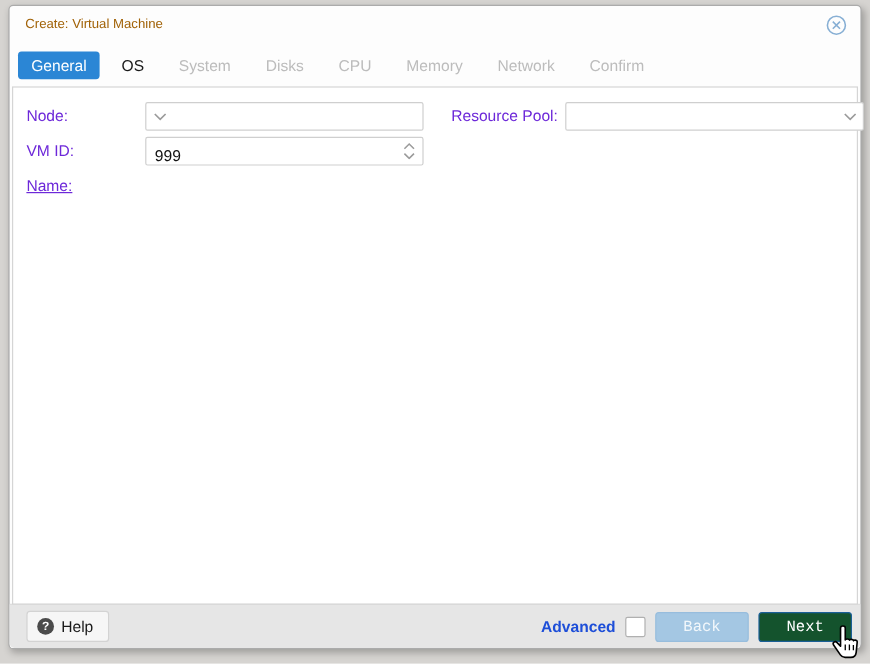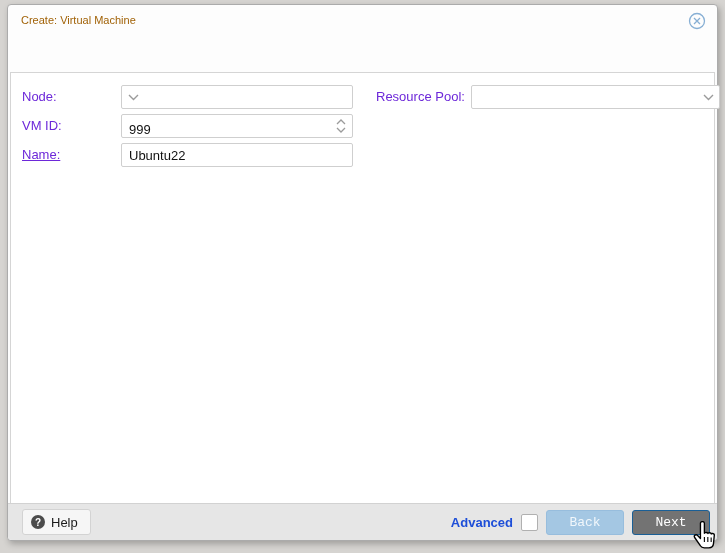--- a/index.html
+++ b/index.html
@@ -83,40 +83,50 @@
   .btn{
     height:23px;min-width:52px;padding:0 12px;border-radius:3px;
     display:flex;align-items:center;justify-content:center;
     font-size:13px;
     font-family:Liberation Mono, monospace;
   }
   .btn-back{
     background:#a4c7e3;border:1px solid #97bddd;color:rgba(255,255,255,.85);
   }
   .btn-next{
-    background:#737373;border:1px solid #1a5f96;color:#ffffff;cursor:pointer;
+    background:#14532d;border:1px solid #1a5f96;color:#ffffff;cursor:pointer;
   }
   
   .cursor{
     position:absolute;left:690px;top:521px;width:30px;height:32px;pointer-events:none;
   }
 </style>
 </head>
 <body>
 
 <div class="dialog">
 
   <div class="dlg-title">Create: Virtual Machine</div>
   <div class="close-btn">
     <svg width="18" height="18" viewBox="0 0 18 18" fill="none" stroke="#87afd4" stroke-width="1.3">
       <circle cx="9" cy="9" r="7.5"></circle>
       <path d="M6 6 L12 12 M12 6 L6 12"></path>
     </svg>
   </div>
 
+  <div class="tabbar">
+    <div class="tab active">General</div>
+    <div class="tab enabled">OS</div>
+    <div class="tab">System</div>
+    <div class="tab">Disks</div>
+    <div class="tab">CPU</div>
+    <div class="tab">Memory</div>
+    <div class="tab">Network</div>
+    <div class="tab">Confirm</div>
+  </div>
 
   <div class="panel">
 
     <div class="f-label" style="left:11px;top:12px;">Node:</div>
     <div class="field" style="left:110px;top:12px;width:230px;">
       <div class="trigger">
         <svg width="11" height="7" viewBox="0 0 11 7" fill="none" stroke="#9b9b9b" stroke-width="1.4">
             <path d="M1 1 L5.5 5.5 L10 1"></path>
           </svg>
       </div>
@@ -139,23 +149,20 @@
         <svg width="10" height="6" viewBox="0 0 10 6" fill="none" stroke="#9b9b9b" stroke-width="1.3" style="margin-bottom:2px;">
             <path d="M1 5 L5 1 L9 5"></path>
           </svg>
         <svg width="10" height="6" viewBox="0 0 10 6" fill="none" stroke="#9b9b9b" stroke-width="1.3">
             <path d="M1 1 L5 5 L9 1"></path>
           </svg>
       </div>
     </div>
 
     <div class="f-label" style="left:11px;top:70px;text-decoration:underline;">Name:</div>
-    <div class="field" style="left:110px;top:70px;width:230px;">
-      <div class="val">Ubuntu22</div>
-    </div>
 
   </div>
 
   <div class="footer">
     <div class="help-btn">
       <span class="help-glyph">?</span>
       <span>Help</span>
     </div>
     <div class="footer-right">
       <span class="advanced-label">Advanced</span>

